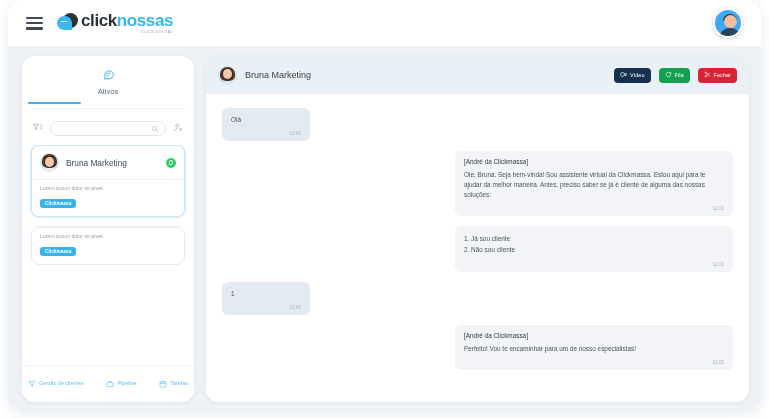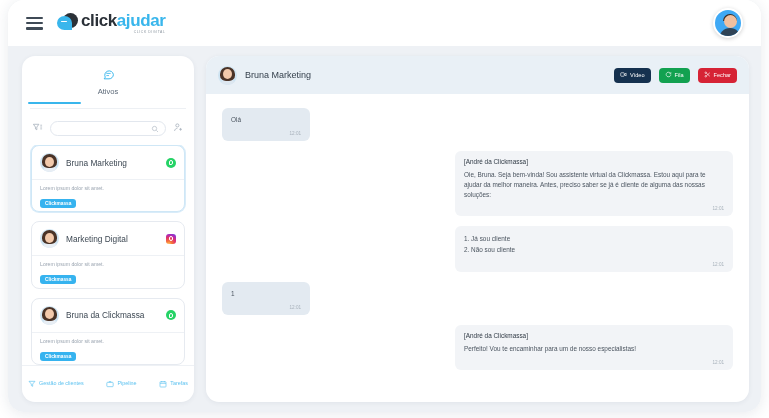--- a/index.html
+++ b/index.html
@@ -185,21 +185,21 @@
         <i></i>
     </div>
     <div class="brand">
       <div class="brand-bubble">
         <div class="back"></div>
           <div class="front"></div>
           <div class="eye"></div>
       </div>
       <div>
         <div class="brand-text">
-          <span class="dark">click</span><span class="blue">ajudar</span>
+          <span class="dark">click</span><span class="blue">nossas</span>
         </div>
         <div class="brand-sub">CLICK DIGITAL</div>
       </div>
     </div>
     <div class="topbar-spacer"></div>
     <div class="user-avatar">
       <div class="body"></div>
         <div class="hair"></div>
         <div class="head"></div>
     </div>
@@ -264,50 +264,26 @@
             <div class="contact-name">Bruna Marketing</div>
             <div class="wa-icon"></div>
           </div>
           <div class="contact-bottom">
             <div class="contact-sub">Lorem ipsum dolor sit amet.</div>
             <span class="chip">Clickmassa</span>
           </div>
         </div>
 
         <div class="contact-card">
-          <div class="contact-top">
-            <div class="avatar-sm">
-              <div class="shirt"></div>
-                <div class="hair"></div>
-                <div class="face"></div>
-            </div>
-            <div class="contact-name">Marketing Digital</div>
-            <div class="ig-icon"></div>
-          </div>
           <div class="contact-bottom">
             <div class="contact-sub">Lorem ipsum dolor sit amet.</div>
             <span class="chip">Clickmassa</span>
           </div>
         </div>
 
-        <div class="contact-card">
-          <div class="contact-top">
-            <div class="avatar-sm">
-              <div class="shirt"></div>
-                <div class="hair"></div>
-                <div class="face"></div>
-            </div>
-            <div class="contact-name">Bruna da Clickmassa</div>
-            <div class="wa-icon"></div>
-          </div>
-          <div class="contact-bottom">
-            <div class="contact-sub">Lorem ipsum dolor sit amet.</div>
-            <span class="chip">Clickmassa</span>
-          </div>
-        </div>
 
       </div>
 
       <div class="sidebar-footer">
         <div class="foot-item">
           <span>
             <svg width="8" height="8" viewBox="0 0 24 24" fill="none" stroke="#5dc2f0" stroke-width="2">
               <path d="M3 4h18l-7 8v7l-4-2.2V12z"></path>
             </svg>
           </span>

